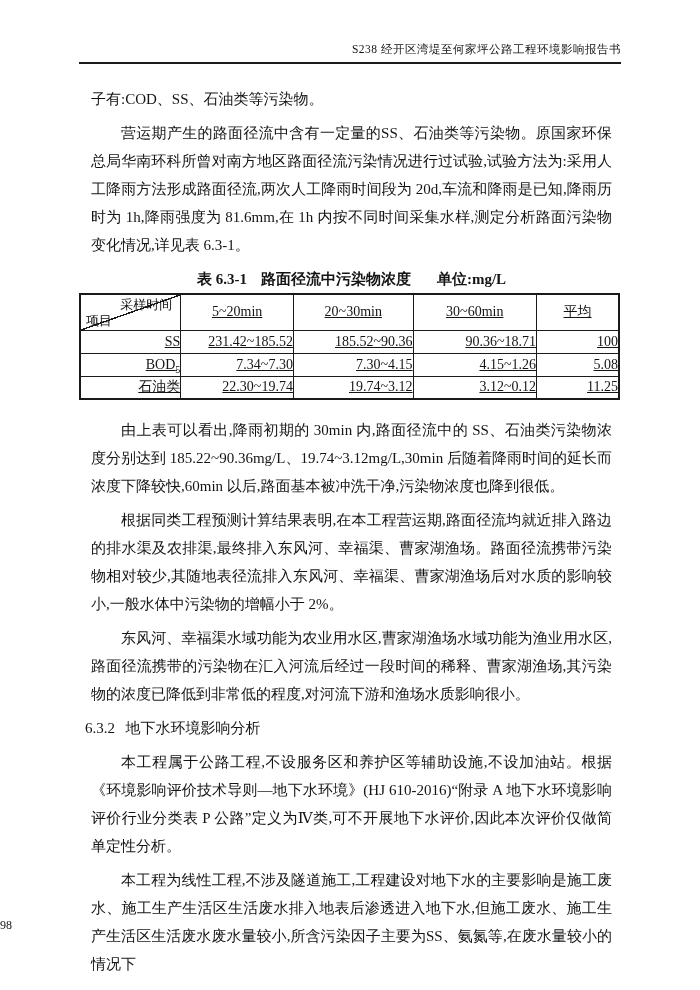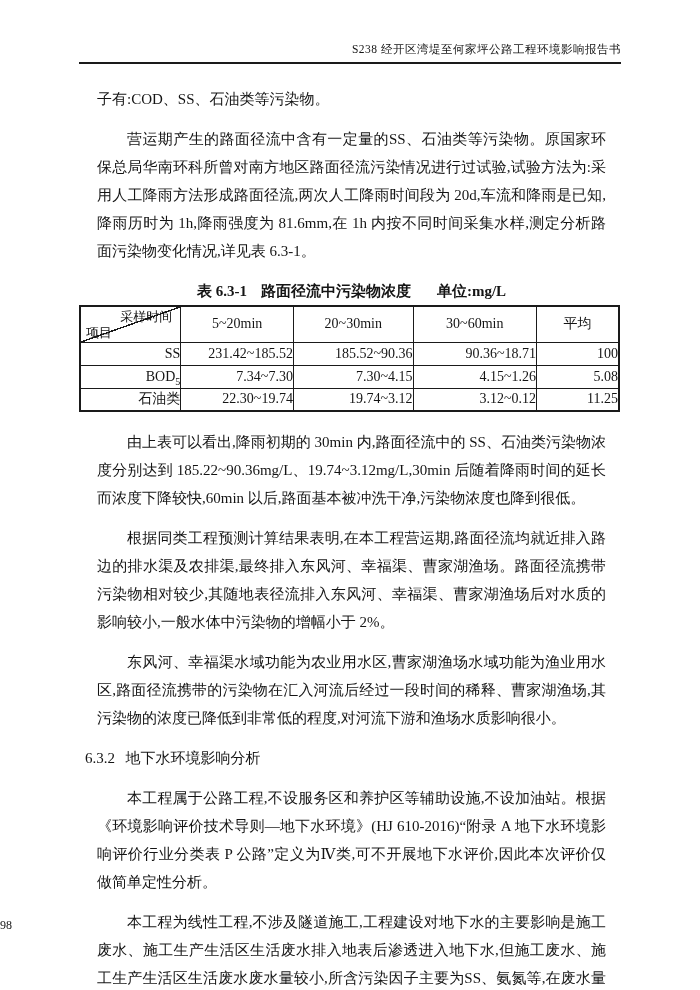--- a/index.html
+++ b/index.html
@@ -10,21 +10,21 @@
     background:#ffffff;
     position:relative;
     font-family:"Liberation Serif","DejaVu Serif",serif;
     color:#141414;
     overflow:hidden;
   }
   .header { margin:0 79px; padding-top:42px; padding-bottom:6px; border-bottom:2px solid #1a1a1a; }
   .header-title { text-align:right; font-size:11.5px; line-height:14px; letter-spacing:0.5px; }
 
   .body { margin:0 82px 0 85px; }
-  .body p { margin:12px; font-size:15px; line-height:28px; text-align:justify; text-indent:2em; word-break:break-all; }
+  .body p { margin:6px; font-size:15px; line-height:28px; text-align:justify; text-indent:2em; word-break:break-all; }
   .body p.noindent { text-indent:0; margin-top:21px; }
   .body p.after-table { margin-top:16px; }
 
   .table-caption { text-align:center; font-weight:bold; font-size:15px; line-height:28px; white-space:nowrap; }
   .table-caption .cap-label { margin-right:14px; }
   .table-caption .cap-title { margin-right:26px;margin-top:7px; }
 
   table.conc-table {
     border-collapse:collapse;
     width:541px;
@@ -32,20 +32,21 @@
     border:2px solid #1a1a1a;
     table-layout:fixed;
   }
   table.conc-table th, table.conc-table td {
     border:1px solid #1a1a1a;
     text-align:center;
     vertical-align:middle;
     font-size:14px;
     font-weight:normal;
     padding:0;
+    text-decoration:underline;
   }
   table.conc-table th { height:36px; }
   table.conc-table td { height:23px;text-align:right; }
   td.item-cell sub { font-size:10px; line-height:0; }
 
   th.corner {
     position:relative;
     background-image:linear-gradient(to bottom right,
       transparent calc(50% - 0.7px),
       #1a1a1a calc(50% - 0.7px),

